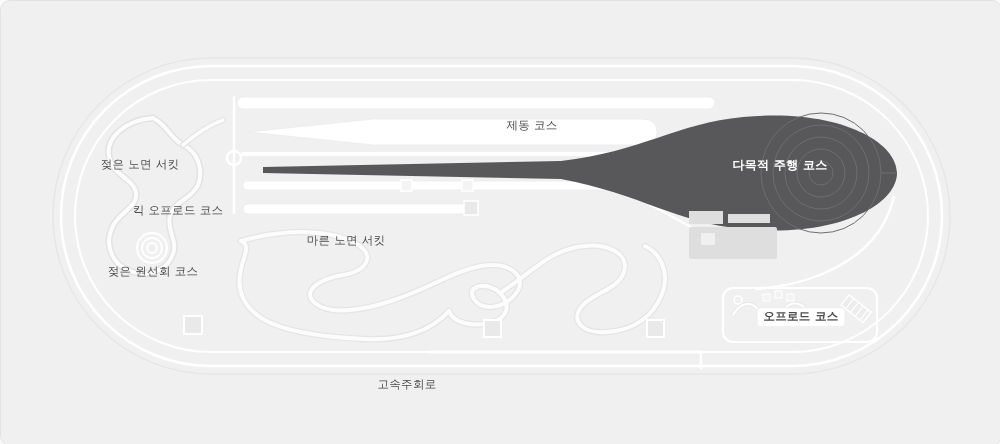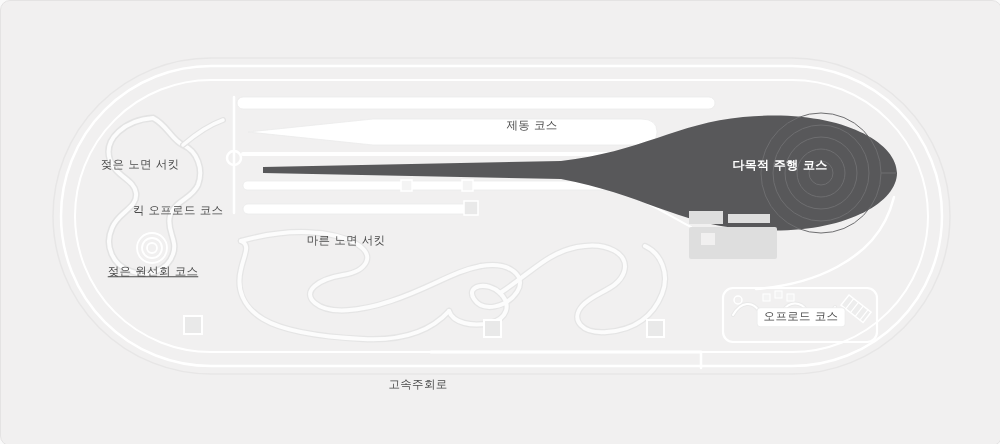--- a/index.html
+++ b/index.html
@@ -27,20 +27,21 @@
     color:#ffffff;
     font-weight:bold;
     font-size:12px;
     text-align:center;
   }
   .label--pill{
     background:#ffffff;
     padding:3px 6px;
     border-radius:3px;
     box-shadow:0 0 0 1px #ededed;
+    font-weight:bold;
   }
 </style>
 </head>
 <body>
 
 <div class="stage">
 
   <svg width="1000" height="444" viewBox="0 0 1000 444">
 
     <g fill="none" stroke-linecap="round">
@@ -154,21 +155,21 @@
   </svg>
 
   <div class="label" style="left:531px;top:125px;">제동 코스</div>
 
   <div class="label label--light" style="left:779px;top:164px;">다목적 주행 코스</div>
 
   <div class="label" style="left:139px;top:164px;">젖은 노면 서킷</div>
 
   <div class="label" style="left:177px;top:210px;">킥 오프로드 코스</div>
 
-  <div class="label" style="left:152px;top:271px;text-decoration:underline;">젖은 원선회 코스</div>
+  <div class="label" style="left:152px;top:271px;">젖은 원선회 코스</div>
 
   <div class="label" style="left:345px;top:240px;">마른 노면 서킷</div>
 
   <div class="label label--pill" style="left:800px;top:316px;">오프로드 코스</div>
 
-  <div class="label" style="left:406px;top:384px;margin-left:11px;">고속주회로</div>
+  <div class="label" style="left:406px;top:384px;">고속주회로</div>
 
 </div>
 
 </body></html>

